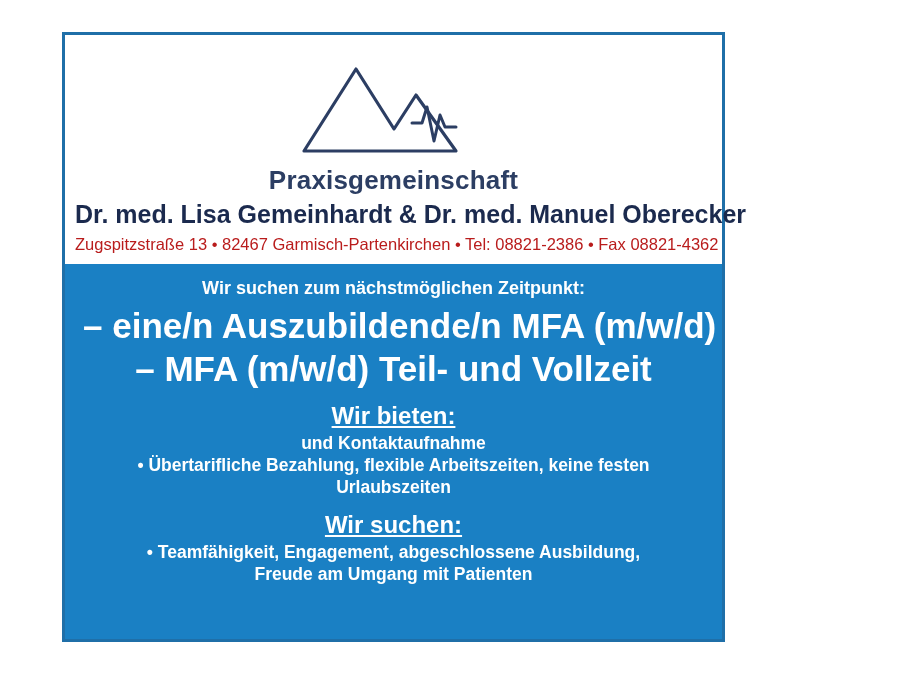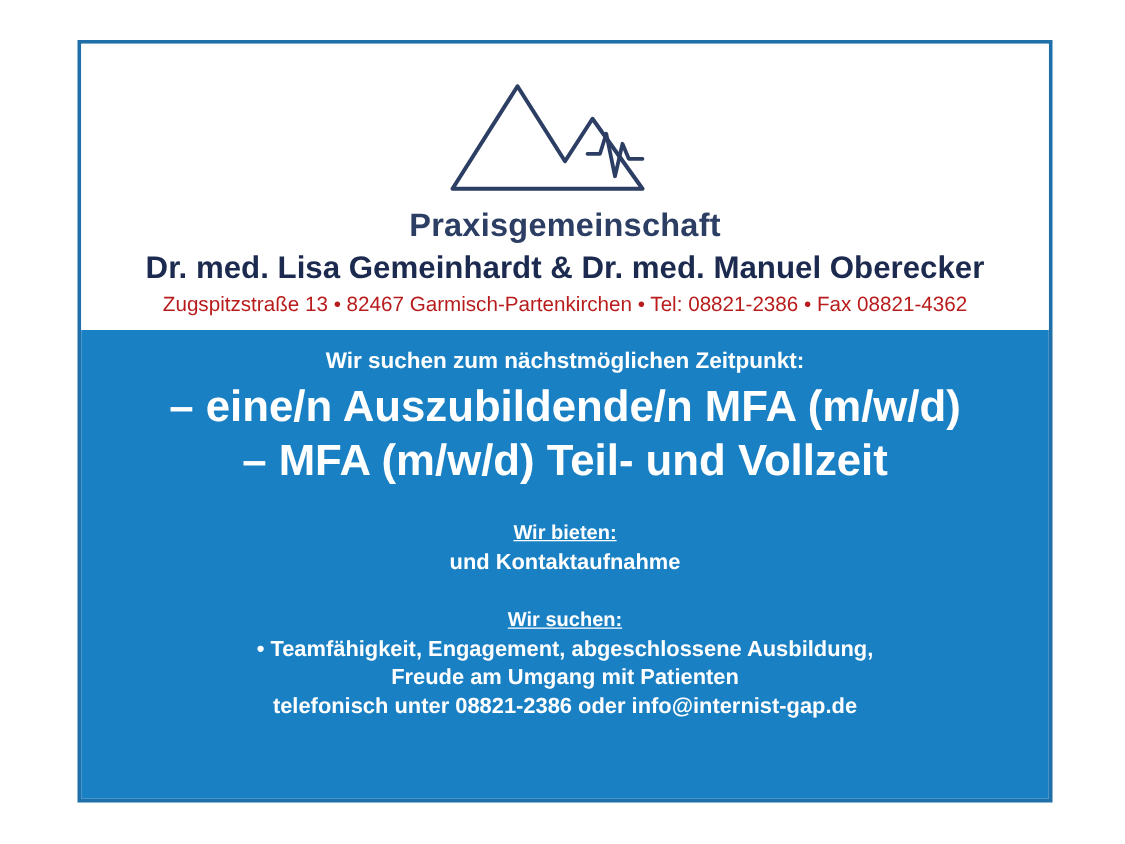--- a/index.html
+++ b/index.html
@@ -10,21 +10,21 @@
     width: 900px;
     height: 675px;
     background: #ffffff;
     font-family: "Liberation Sans", sans-serif;
     overflow: hidden;
   }
   #ad {
     position: absolute;
     left: 62px;
     top: 32px;
-    width: 780px;
+    width: 663px;
     height: 610px;
     border: 3px solid #1f6fa8;
     box-sizing: border-box;
     background: #ffffff;
     display: flex;
     flex-direction: column;
   }
   
   .header {
     background: #ffffff;
@@ -75,24 +75,24 @@
     margin-bottom: 6px;
   }
   .headline {
     font-size: 35px;
     font-weight: bold;
     line-height: 1.18;
     margin: 2px 0;
     white-space: nowrap;
   }
   .section-title {
-    font-size: 16px;
+    font-size: 24px;
     font-weight: bold;
     text-decoration: underline;
-    margin-top: 28px;
+    margin-top: 12px;
     margin-bottom: 2px;
   }
   .bullet-line {
     font-size: 17.5px;
     font-weight: bold;
     line-height: 1.28;
   }
   .closing {
     font-size: 17.5px;
     font-weight: bold;
@@ -118,21 +118,21 @@
   </div>
 
   <div class="body-blue">
     <div class="intro">Wir suchen zum nächstmöglichen Zeitpunkt:</div>
 
     <div class="headline">– eine/n Auszubildende/n MFA (m/w/d)</div>
     <div class="headline">– MFA (m/w/d)  Teil- und Vollzeit</div>
 
     <div class="section-title">Wir bieten:</div>
     <div class="bullet-line">und Kontaktaufnahme</div>
+    <div class="bullet-line">• Übertarifliche Bezahlung, flexible Arbeitszeiten, keine festen Urlaubszeiten</div>
 
     <div class="section-title">Wir suchen:</div>
     <div class="bullet-line">• Teamfähigkeit, Engagement, abgeschlossene Ausbildung,</div>
     <div class="bullet-line">Freude am Umgang mit Patienten</div>
 
-    <div class="closing" style="margin-top:0">telefonisch unter 08821-2386 oder info@internist-gap.de</div>
   </div>
 
 </div>
 
 </body></html>

